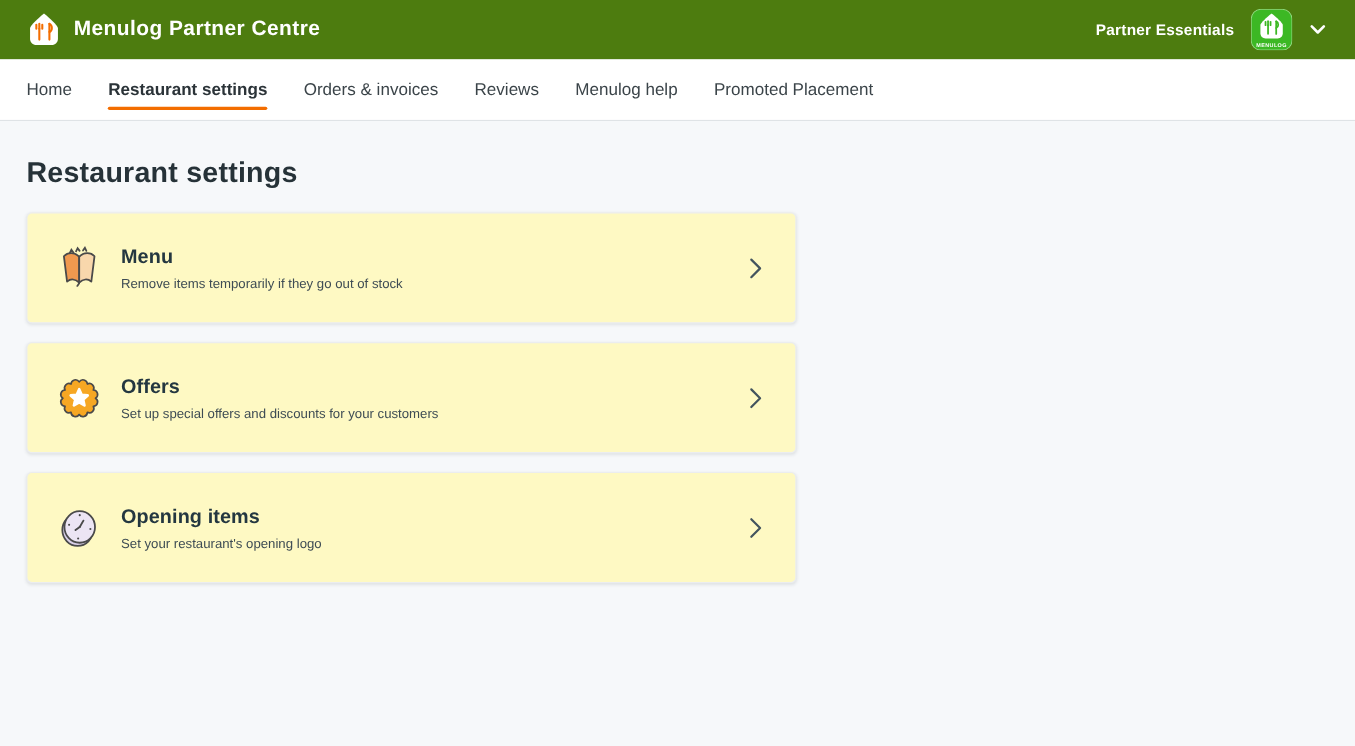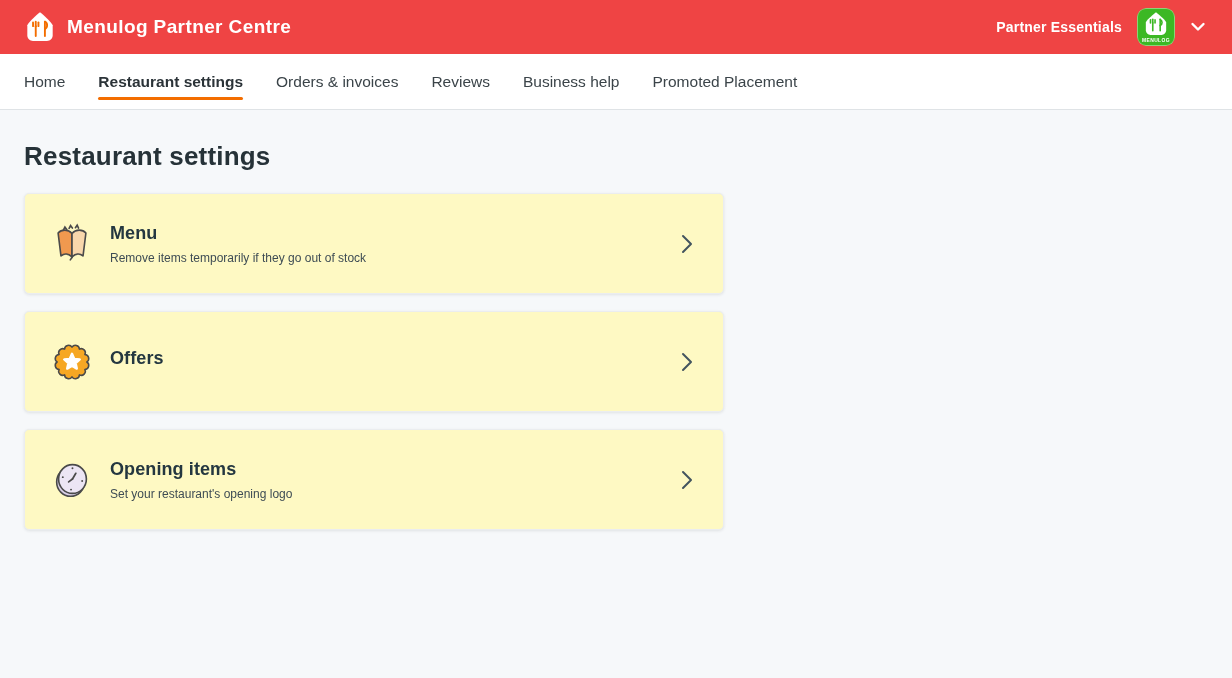--- a/index.html
+++ b/index.html
@@ -1,20 +1,20 @@
 <!DOCTYPE html>
 <html><head>
 <meta charset="utf-8">
 <style>
   * { margin:0; padding:0; box-sizing:border-box; }
   html,body { width:1232px; height:678px; overflow:hidden; }
   body { font-family:"Liberation Sans", sans-serif; background:#f6f8fa; }
 
   
-  .header { height:54px; background:#ef4444; display:flex; align-items:center; padding:0 26px 0 22px; }
+  .header { height:54px; background:#4d7c0f; display:flex; align-items:center; padding:0 26px 0 22px; }
   .brand { display:flex; align-items:center; gap:9px; cursor:pointer; }
   .brand-text { color:#ffffff; font-size:19px; font-weight:700; letter-spacing:.4px; }
   .header-right { margin-left:auto; display:flex; align-items:center; gap:15px; }
   .account-label { color:#ffffff; font-size:14px; font-weight:700; letter-spacing:.2px; }
   .avatar { width:38px; height:38px; border-radius:9px; overflow:hidden; flex:none; cursor:pointer; }
   .chev-down { display:flex; align-items:center; cursor:pointer; }
 
   
   .nav { height:56px; background:#ffffff; border-bottom:1px solid #dfe3e6; display:flex; align-items:stretch; gap:33px; padding-left:24px; }
   .nav-item { position:relative; display:flex; align-items:center; font-size:15.5px; color:#3b4449; cursor:pointer; white-space:nowrap; }
@@ -78,21 +78,21 @@
       </svg>
     </span>
   </div>
 </div>
 
 <div class="nav">
   <div class="nav-item">Home</div>
   <div class="nav-item active">Restaurant settings</div>
   <div class="nav-item">Orders &amp; invoices</div>
   <div class="nav-item">Reviews</div>
-  <div class="nav-item">Business help</div>
+  <div class="nav-item">Menulog help</div>
   <div class="nav-item">Promoted Placement</div>
 </div>
 
 <div class="main">
   <h1 class="page-title">Restaurant settings</h1>
 
   <div class="card">
     <span class="card-icon">
       <svg width="46" height="46" viewBox="0 0 48 48" fill="none">
         <g stroke="#4a4a4a" stroke-width="1.7" stroke-linecap="round">
@@ -118,20 +118,21 @@
 
   <div class="card">
     <span class="card-icon">
       <svg width="46" height="46" viewBox="0 0 48 48">
         <path fill="#f6a723" stroke="#4a4a4a" stroke-width="1.6" stroke-linejoin="round" d="M39.5 24 A4.2 4.2 0 0 1 37.42 31.75 A4.2 4.2 0 0 1 31.75 37.42 A4.2 4.2 0 0 1 24 39.5 A4.2 4.2 0 0 1 16.25 37.42 A4.2 4.2 0 0 1 10.58 31.75 A4.2 4.2 0 0 1 8.5 24 A4.2 4.2 0 0 1 10.58 16.25 A4.2 4.2 0 0 1 16.25 10.58 A4.2 4.2 0 0 1 24 8.5 A4.2 4.2 0 0 1 31.75 10.58 A4.2 4.2 0 0 1 37.42 16.25 A4.2 4.2 0 0 1 39.5 24 Z"></path>
         <path fill="#ffffff" stroke="#ffffff" stroke-width="2.5" stroke-linejoin="round" d="M24 15.5 L26.35 20.76 L32.08 21.37 L27.8 25.24 L29 30.88 L24 28 L19 30.88 L20.2 25.24 L15.92 21.37 L21.65 20.76 Z"></path>
       </svg>
     </span>
     <div class="card-text">
       <div class="card-title">Offers</div>
+      <div class="card-sub">Set up special offers and discounts for your customers</div>
     </div>
     <span class="card-chevron">
       <svg width="12" height="20" viewBox="0 0 12 20" fill="none">
           <path d="M2 2 L10 10 L2 18" stroke="#43545e" stroke-width="2" stroke-linecap="round" stroke-linejoin="round"></path>
         </svg>
     </span>
   </div>
 
   <div class="card">
     <span class="card-icon">

